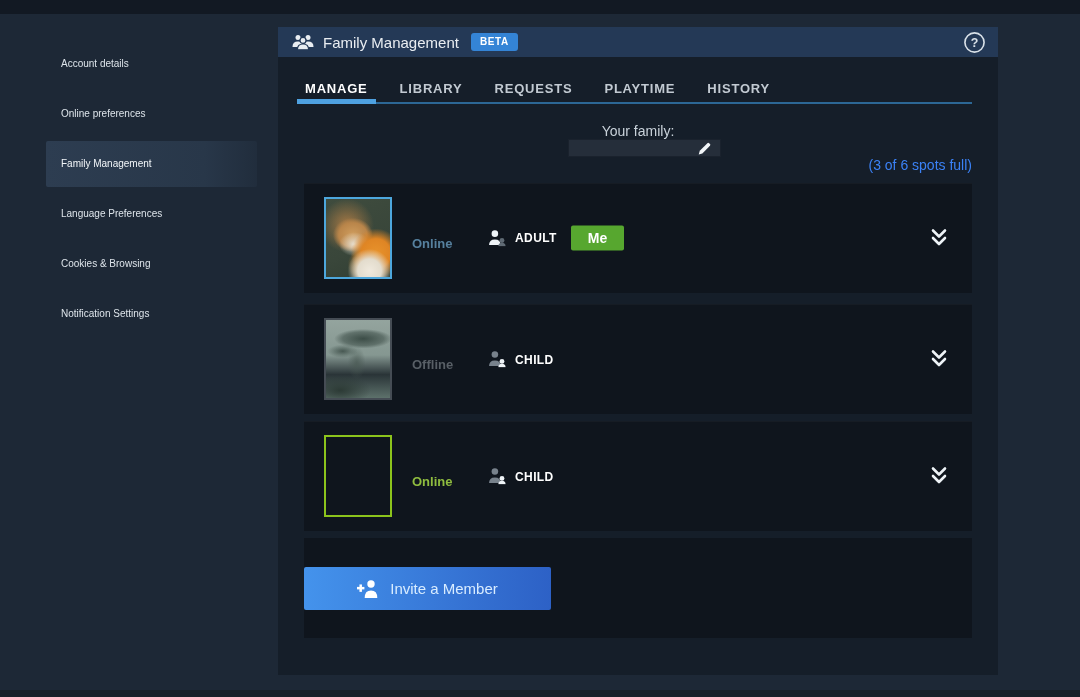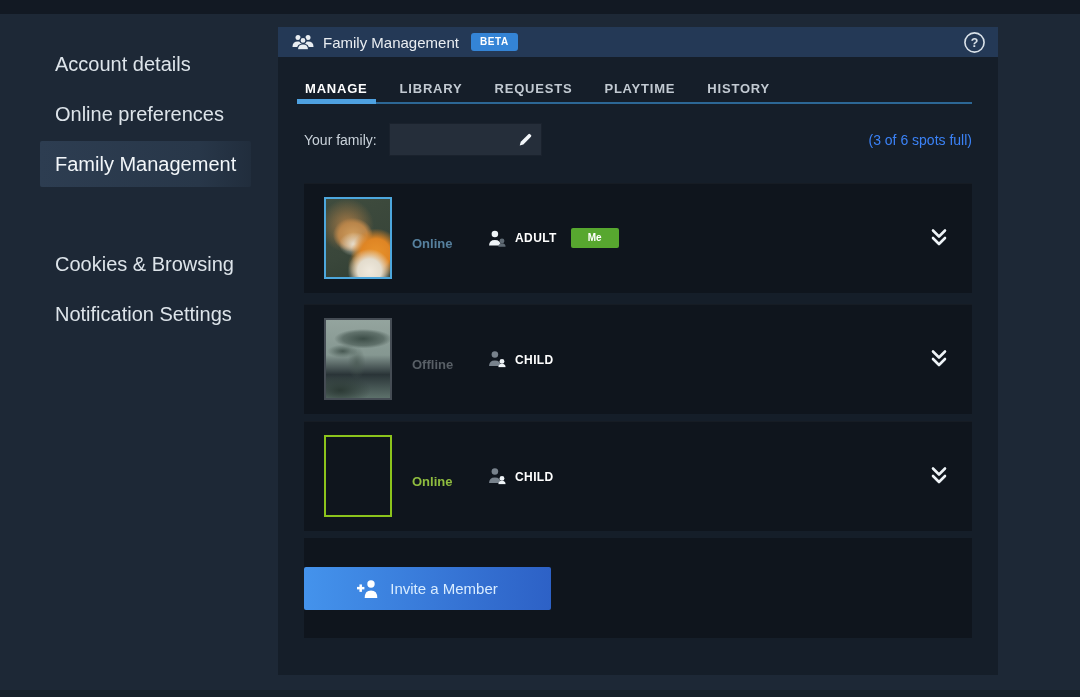--- a/index.html
+++ b/index.html
@@ -4,22 +4,22 @@
 <style>
   * { margin:0; padding:0; box-sizing:border-box; }
   html,body { background:#0d141c; }
   body { font-family:"Liberation Sans","DejaVu Sans",sans-serif; }
   .page { position:relative; width:1080px; height:697px; background:#1d2836; overflow:hidden; }
   .top-strip { position:absolute; left:0; top:0; width:100%; height:14px; background:#121923; }
   .bottom-strip { position:absolute; left:0; bottom:0; width:100%; height:7px; background:#172029; }
 
   
   .sidebar { position:absolute; left:0; top:14px; width:278px; height:683px; }
-  .side-item { position:absolute; left:40px; width:211px; height:46px; line-height:46px;
-               padding-left:15px; color:#dde4ea; font-size:20px; cursor:pointer; border-radius:2px; }
+  .side-item { position:absolute; left:46px; width:211px; height:46px; line-height:46px;
+               padding-left:15px; color:#dde4ea; font-size:10px; cursor:pointer; border-radius:2px; }
   .side-item.active { background:linear-gradient(90deg,#2d3d51 0%,#283749 75%,rgba(40,55,73,0.35) 100%); color:#f2f6f9; }
 
   
   .main { position:absolute; left:278px; top:27px; width:720px; height:648px; }
   .header-bar { position:absolute; left:0; top:0; width:720px; height:30px; background:#243956;
                 display:flex; align-items:center; padding:0 12px 0 14px; }
   .header-title { color:#e9edf1; font-size:15px; margin-left:9px; }
   .beta-badge { margin-left:12px; background:#3484d6; color:#fff; font-size:10px; font-weight:bold;
                 letter-spacing:.6px; padding:4px 9px; border-radius:3px; line-height:1; }
   .help-btn { margin-left:auto; width:24px; height:24px; display:flex; align-items:center; justify-content:center; cursor:pointer; }
@@ -28,39 +28,39 @@
 
   
   .tabs { position:relative; margin-left:19px; margin-right:26px; height:47px; padding-top:21px;
           display:flex; align-items:stretch; border-bottom:2px solid #2c6795; }
   .tab { display:flex; align-items:center; padding:0 8px; margin-right:16px; margin-bottom:-2px;
          font-size:13px; font-weight:bold; letter-spacing:.8px; color:#c2cad2;
          border-bottom:5px solid transparent; cursor:pointer; }
   .tab.active { color:#ffffff; border-bottom-color:#4ea1e0; }
 
   
-  .family-bar { position:absolute; left:26px; right:26px; top:66px; height:33px; display:flex; align-items:center; }
+  .family-bar { position:absolute; left:26px; right:26px; top:66px; height:33px; display:flex; align-items:center;flex-direction:column; }
   .family-label { color:#c9d2da; font-size:14px; }
   .family-input-wrap { position:relative; margin-left:12px; width:153px; height:33px; }
   .family-input { width:100%; height:100%; background:#252e3a; border:1px solid #1a222d;
                   color:#dfe6ec; font-size:14px; padding:0 30px 0 8px; outline:none; }
   .edit-btn { position:absolute; right:7px; top:50%; transform:translateY(-50%); width:18px; height:18px;
               display:flex; align-items:center; justify-content:center; cursor:pointer; }
   .spots { margin-left:auto; color:#3b82f6; font-size:14px; }
 
   
   .member-row { position:absolute; left:26px; right:26px; height:110px; background:#0f151d;
                 box-shadow:inset 0 1px 0 rgba(255,255,255,0.03); }
   .avatar { position:absolute; left:20px; top:50%; transform:translateY(-50%);
             width:68px; height:82px; border:2px solid #454c54; }
   .status { position:absolute; left:108px; top:50%; transform:translateY(calc(-50% + 5px)); font-size:13px;font-weight:bold; }
   .role-group { position:absolute; left:184px; top:50%; transform:translateY(-50%);
                 display:flex; align-items:center; }
   .role-label { color:#ffffff; font-size:12px; font-weight:bold; letter-spacing:.4px; margin-left:9px; }
-  .me-badge { margin-left:14px; background:#57a72f; color:#fff; font-size:10px; font-weight:bold;
+  .me-badge { margin-left:14px; background:#57a72f; color:#fff; font-size:14px; font-weight:bold;
               padding:4px 17px; border-radius:2px; line-height:1.2; }
   .expand { position:absolute; right:25px; top:50%; transform:translateY(-50%); cursor:pointer;
             display:flex; align-items:center; justify-content:center; }
 
   
   .avatar-hamster { background:
       radial-gradient(circle at 68% 92%, #efe9dd 0%, #e3dccd 14%, rgba(227,220,205,0) 26%),
       radial-gradient(circle at 78% 70%, #e8932c 0%, #df8524 20%, rgba(223,133,36,0) 34%),
       radial-gradient(circle at 60% 84%, #ef9c30 0%, rgba(239,156,48,0) 22%),
       radial-gradient(ellipse 34% 22% at 44% 58%, #e8e2d4 0%, rgba(232,226,212,0) 70%),
@@ -95,20 +95,21 @@
 </head>
 <body>
 
 <div class="page">
   <div class="top-strip"></div>
 
   <nav class="sidebar">
     <div class="side-item" style="top:27px">Account details</div>
     <div class="side-item" style="top:77px">Online preferences</div>
     <div class="side-item active" style="top:127px">Family Management</div>
+    <div class="side-item" style="top:177px">Language Preferences</div>
     <div class="side-item" style="top:277px">Notification Settings</div>
     <div class="side-item" style="top:227px">Cookies &amp; Browsing</div>
   </nav>
 
   <div class="main">
 
     <div class="header-bar">
       <span style="display:flex">
         <svg width="22" height="16" viewBox="0 0 22 16">
           <g fill="#e9edf1">

